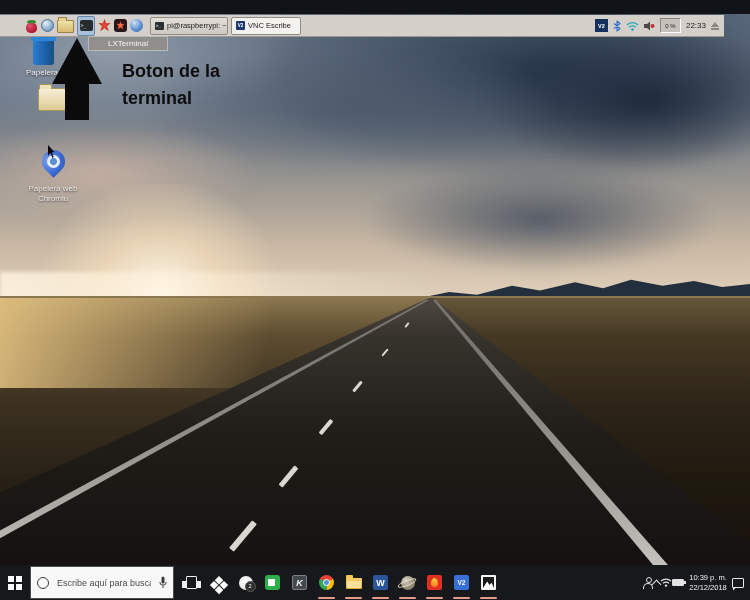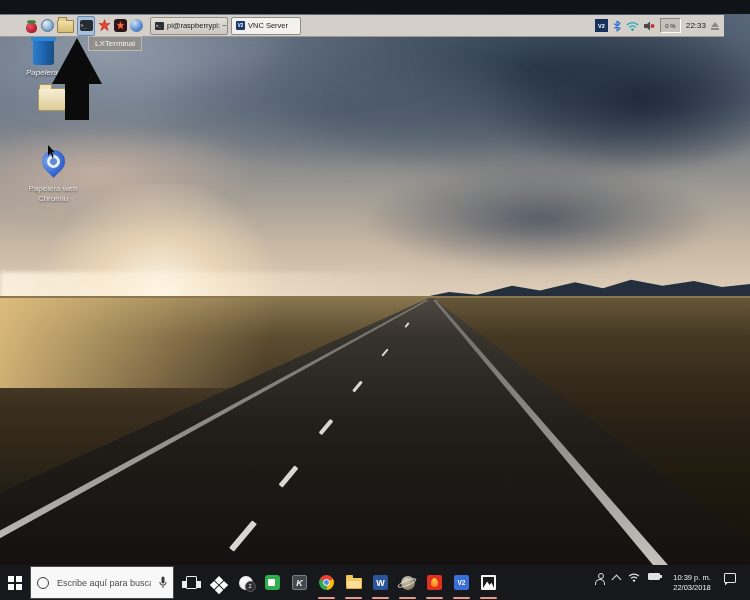--- a/index.html
+++ b/index.html
@@ -85,21 +85,21 @@
     display:flex;align-items:center;justify-content:center;}
   .tr-cpu{width:21px;height:15px;background:#c6c2bb;border-top:1px solid #8a867f;border-left:1px solid #8a867f;
     border-bottom:1px solid #fff;border-right:1px solid #fff;box-sizing:border-box;
     font-size:6px;color:#222;display:flex;align-items:center;justify-content:center;}
   .tr-clock{font-size:8px;color:#1a1a1a;}
   .tr-eject{display:flex;flex-direction:column;align-items:center;gap:1px;}
   .tr-eject .tri{width:0;height:0;border-left:4px solid transparent;border-right:4px solid transparent;border-bottom:5px solid #8a8680;}
   .tr-eject .bar{width:8px;height:2px;background:#8a8680;}
 
   
-  .tooltip{position:absolute;left:88px;top:22px;height:13px;padding:0 6px;background:rgba(146,142,136,.85);
+  .tooltip{position:absolute;left:88px;top:22px;height:13px;padding:0 19px;background:rgba(146,142,136,.85);
     border:1px solid rgba(230,228,224,.5);font-size:8px;line-height:13px;color:#f4f3f1;z-index:25;white-space:nowrap;}
 
   
   .trash{position:absolute;left:33px;top:26px;width:21px;height:25px;border-radius:2px 2px 3px 3px;
     background:linear-gradient(to right,#2b7fd0,#1c5fa8 60%,#17507f);z-index:10;}
   .trash::before{content:"";position:absolute;left:-2px;top:-3px;width:25px;height:4px;background:#2e86d8;border-radius:1px;}
   .icon-label{position:absolute;color:#f2f2f2;font-size:8px;text-align:center;
     text-shadow:0 1px 2px rgba(0,0,0,.75);z-index:10;line-height:10px;}
   .dfolder{position:absolute;left:38px;top:74px;width:26px;height:21px;background:linear-gradient(#f6eed6,#ddcb96);
     border:1px solid #a89858;border-radius:2px;z-index:10;}
@@ -159,21 +159,21 @@
     border-radius:50%;transform:rotate(-22deg);box-sizing:border-box;}
   .ic-flame{position:relative;width:15px;height:15px;border-radius:2px;background:#e03020;}
   .ic-flame::after{content:"";position:absolute;left:4px;top:3px;width:7px;height:9px;
     background:linear-gradient(#ffd040,#ff7820);border-radius:50% 50% 50% 50%/62% 62% 38% 38%;}
   .ic-vnc{width:15px;height:15px;border-radius:2px;background:#3a6fd8;color:#fff;font-size:6.5px;font-weight:bold;
     display:flex;align-items:center;justify-content:center;}
   .ic-photos{width:15px;height:15px;background:#f4f4f4;border-radius:1px;display:flex;align-items:center;justify-content:center;}
   .ic-photos .pic{width:11px;height:11px;background:#1a1a1a;position:relative;overflow:hidden;}
   .ic-photos .pic i{position:absolute;left:0;bottom:0;width:11px;height:8px;background:#fff;
     clip-path:polygon(0 100%,38% 20%,60% 62%,78% 35%,100% 100%);}
-  .win-tray{margin-left:auto;display:flex;align-items:flex-start;gap:8px;padding-right:14px;}
+  .win-tray{margin-left:auto;display:flex;align-items:center;padding-right:6px;}
   .tw-person{position:relative;width:10px;height:11px;}
   .tw-person::before{content:"";position:absolute;left:3px;top:0;width:4px;height:4px;border:1px solid #e2e2e2;border-radius:50%;}
   .tw-person::after{content:"";position:absolute;left:0;top:6px;width:8px;height:5px;border:1px solid #e2e2e2;
     border-bottom:none;border-radius:5px 5px 0 0;}
   .tw-chev{width:6px;height:6px;border-left:1.5px solid #e2e2e2;border-top:1.5px solid #e2e2e2;
     transform:rotate(45deg);margin-top:3px;}
   .tw-batt{position:relative;width:12px;height:7px;border:1px solid #e2e2e2;border-radius:1px;background:#e2e2e2;box-sizing:border-box;}
   .tw-batt::after{content:"";position:absolute;right:-3px;top:1px;width:2px;height:3px;background:#e2e2e2;}
   .tw-clock{width:48px;text-align:center;font-size:7.5px;line-height:10px;color:#f0f0f0;}
   .tw-bubble{position:relative;width:12px;height:10px;border:1.5px solid #e8e8e8;border-radius:1px;box-sizing:border-box;}
@@ -229,21 +229,21 @@
       <div class="pb-wolfram">
           <i class="star"></i>
         </div>
       <div class="pb-chromium"></div>
       <div class="pb-winbtn" style="width:78px;margin-left:4px;">
         <span class="mini-term"></span>
         <span>pi@raspberrypi: ~</span>
       </div>
       <div class="pb-winbtn active" style="width:70px;">
         <span class="mini-v2">V2</span>
-        <span>VNC Server</span>
+        <span>VNC Escribe</span>
       </div>
       <div class="pi-tray">
         <div class="tr-v2">V2</div>
         <svg width="8" height="12" viewBox="0 0 8 12">
           <path d="M1 3.5 L7 8.5 L4 11 L4 1 L7 3.5 L1 8.5" stroke="#2a6fd0" stroke-width="1.1" fill="none" stroke-linejoin="round"></path>
         </svg>
         <svg width="13" height="10" viewBox="0 0 13 10">
           <path d="M1 4 A 7.5 7.5 0 0 1 12 4" stroke="#18a8b8" stroke-width="1.3" fill="none"></path>
           <path d="M3.2 6.3 A 4.5 4.5 0 0 1 9.8 6.3" stroke="#18a8b8" stroke-width="1.3" fill="none"></path>
           <circle cx="6.5" cy="8.6" r="1.3" fill="#18a8b8"></circle>
@@ -257,27 +257,28 @@
         <div class="tr-eject">
             <span class="tri"></span>
             <span class="bar"></span>
           </div>
       </div>
     </div>
 
     <div class="tooltip">LXTerminal</div>
 
     <div class="trash"></div>
-    <div class="icon-label" style="left:16px;top:54px;width:52px;font-style:italic;">Papelera</div>
+    <div class="icon-label" style="left:16px;top:54px;width:52px;">Papelera</div>
     <div class="dfolder"></div>
     <div class="pin"></div>
     <div class="cursor"></div>
     <div class="icon-label" style="left:20px;top:170px;width:66px;opacity:.85;">Papelera web Chromiu</div>
 
     <div class="big-arrow"></div>
+    <div class="annotation">Boton de la terminal</div>
   </div>
 
   <div class="win-bar">
     <div class="start">
         <div class="flag"></div>
       </div>
     <div class="searchbox">
       <div class="cortana"></div>
       <input type="text" placeholder="Escribe aquí para buscar" style="">
       <svg width="8" height="13" viewBox="0 0 8 13">
@@ -334,19 +335,19 @@
       <div class="tw-person"></div>
       <div class="tw-chev"></div>
       <svg width="12" height="9" viewBox="0 0 12 9">
         <path d="M1 3.2 A 7 7 0 0 1 11 3.2" stroke="#e2e2e2" stroke-width="1.2" fill="none"></path>
         <path d="M3 5.4 A 4.2 4.2 0 0 1 9 5.4" stroke="#e2e2e2" stroke-width="1.2" fill="none"></path>
         <circle cx="6" cy="7.6" r="1.2" fill="#e2e2e2"></circle>
       </svg>
       <div class="tw-batt"></div>
       <div class="tw-clock">
         <div>10:39 p. m.</div>
-        <div>22/03/2018</div>
+        <div>22/12/2018</div>
       </div>
       <div class="tw-bubble"></div>
     </div>
   </div>
 
 </div>
 
 </body></html>

